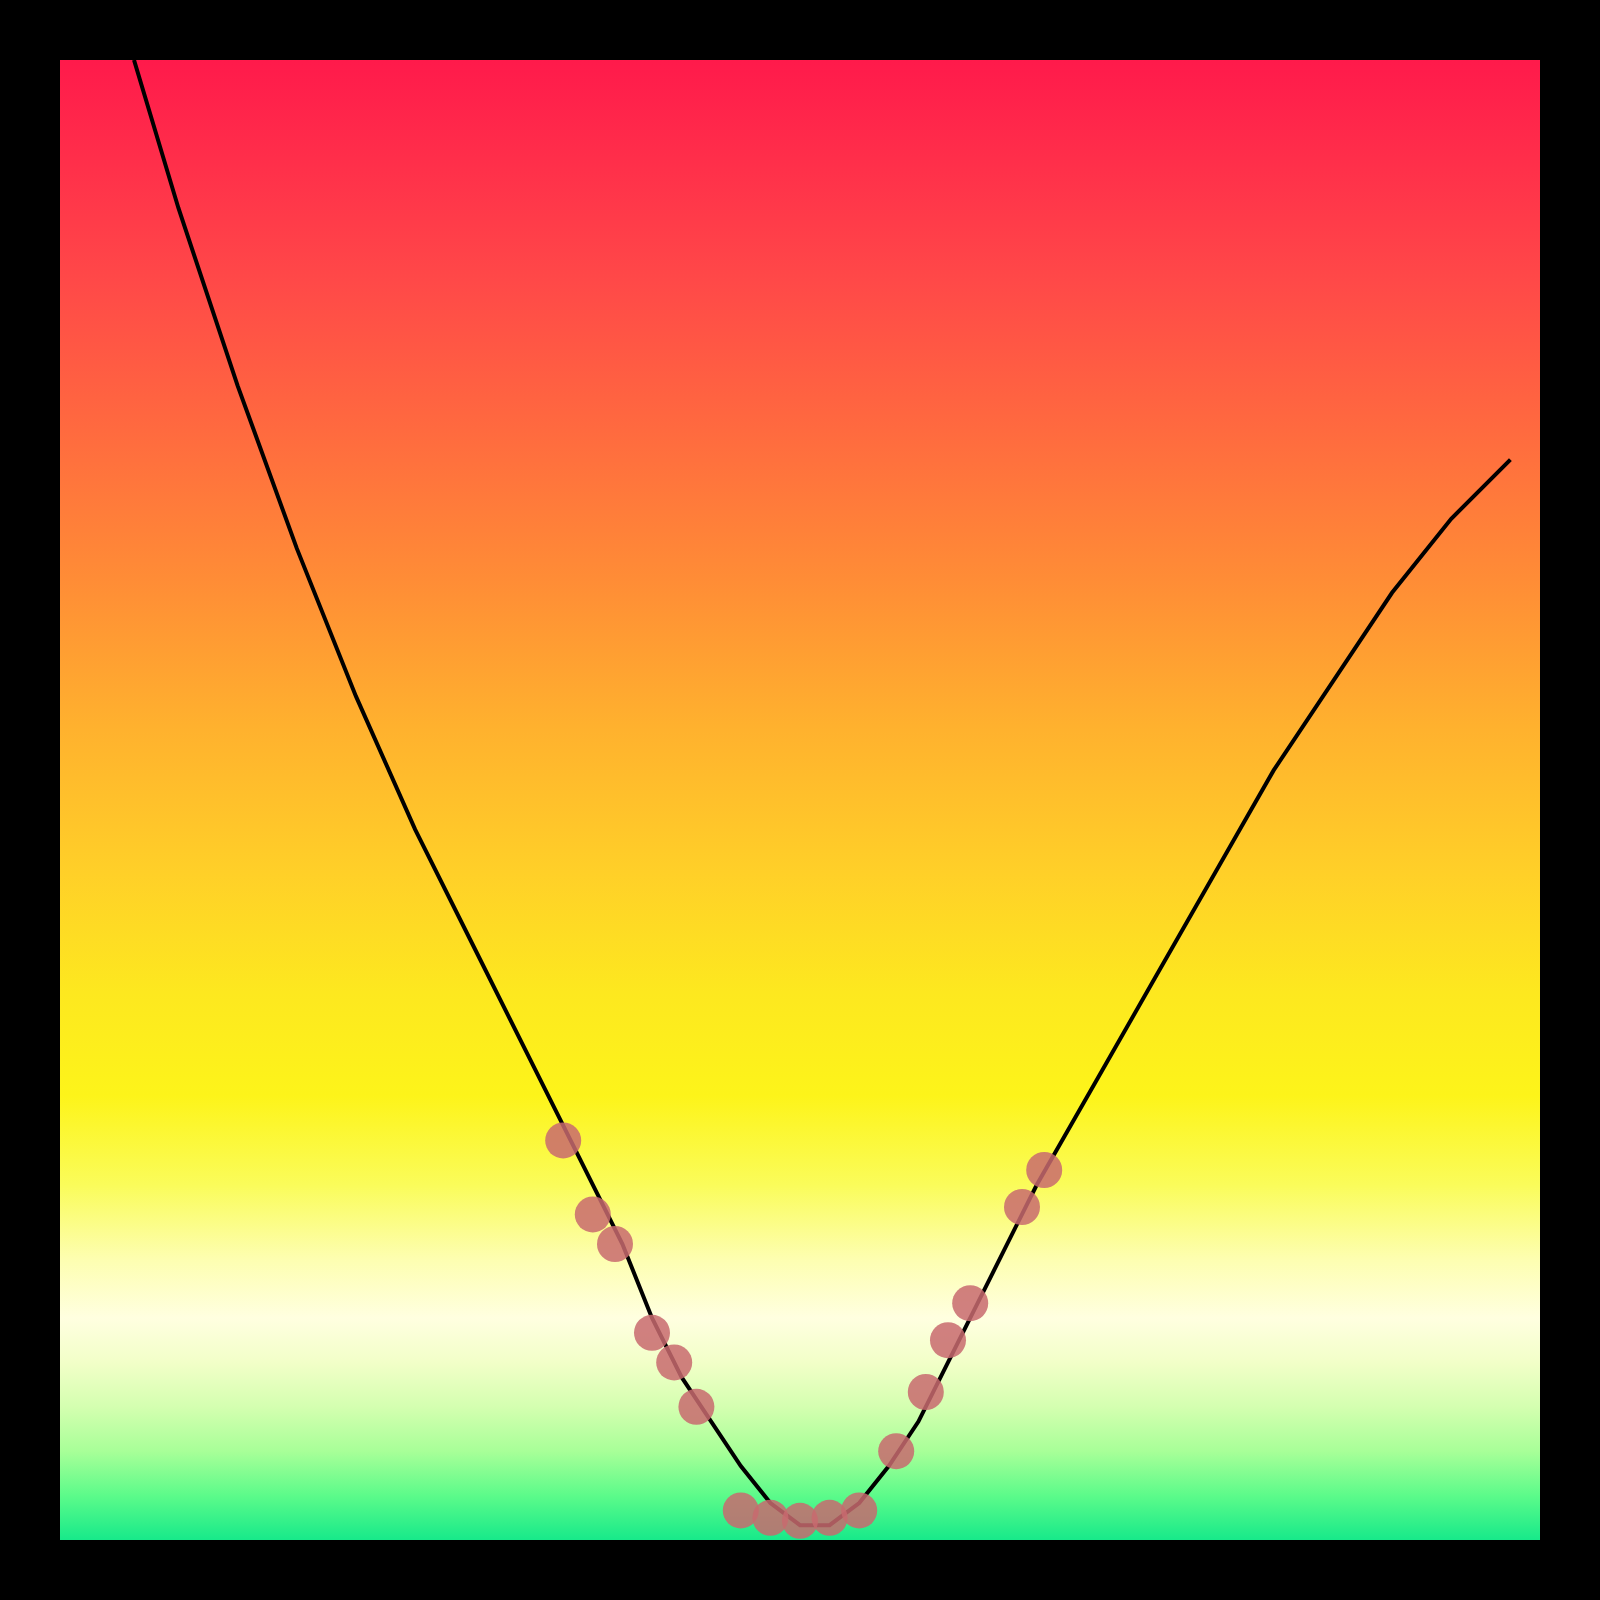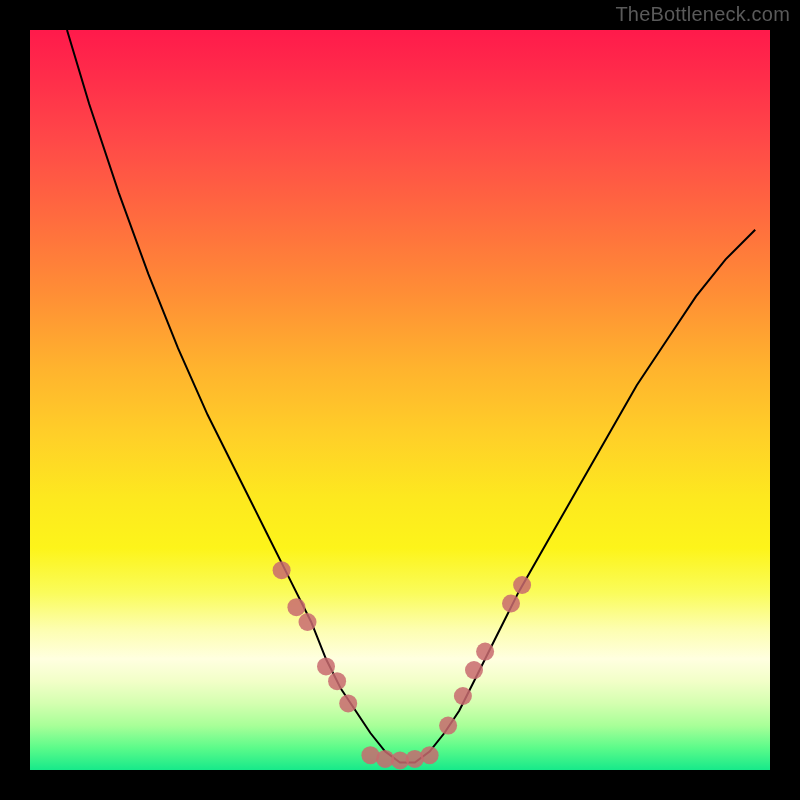--- a/index.html
+++ b/index.html
@@ -73,21 +73,20 @@
   .dot {
     fill: #c86a6e;
     fill-opacity: 0.85;
     stroke: none;
   }
 </style>
 </head>
 <body>
 
 <div class="frame">
-  <div class="watermark">TheBottleneck.com</div>
   <div class="plot-area">
     <div class="gradient-bg"></div>
     <svg id="chart-svg" viewBox="0 0 740 740" preserveAspectRatio="none">
         <path d="M37.0 0.0 L59.2 74.0 L88.8 162.8 L118.4 244.2 L148.0 318.2 L177.6 384.8 L207.2 444.0 L236.8 503.2 L259.0 547.6 L281.2 592.0 L296.0 629.0 L310.8 658.6 L325.6 680.8 L340.4 703.0 L355.2 721.5 L370.0 732.6 L384.8 732.6 L399.6 721.5 L414.4 703.0 L429.2 680.8 L444.0 651.2 L466.2 606.8 L488.4 562.4 L518.0 510.6 L547.6 458.8 L577.2 407.0 L606.8 355.2 L636.4 310.8 L666.0 266.4 L695.6 229.4 L725.2 199.8" class="curve"></path>
         <circle cx="251.6" cy="540.2" r="9" class="dot"></circle>
         <circle cx="266.4" cy="577.2" r="9" class="dot"></circle>
         <circle cx="277.5" cy="592.0" r="9" class="dot"></circle>
         <circle cx="296.0" cy="636.4" r="9" class="dot"></circle>
         <circle cx="307.1" cy="651.2" r="9" class="dot"></circle>
         <circle cx="318.2" cy="673.4" r="9" class="dot"></circle>

